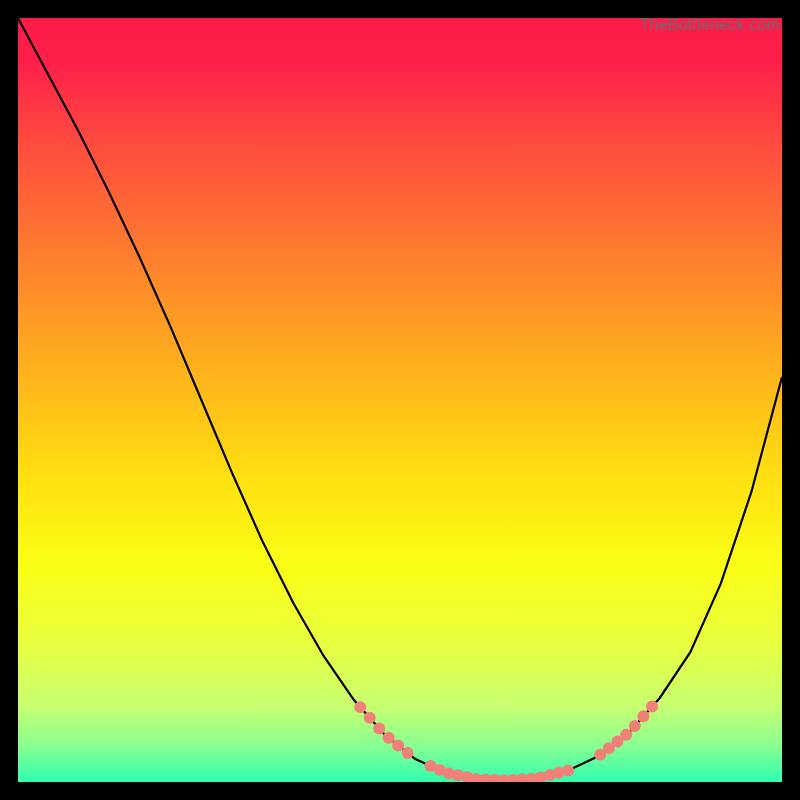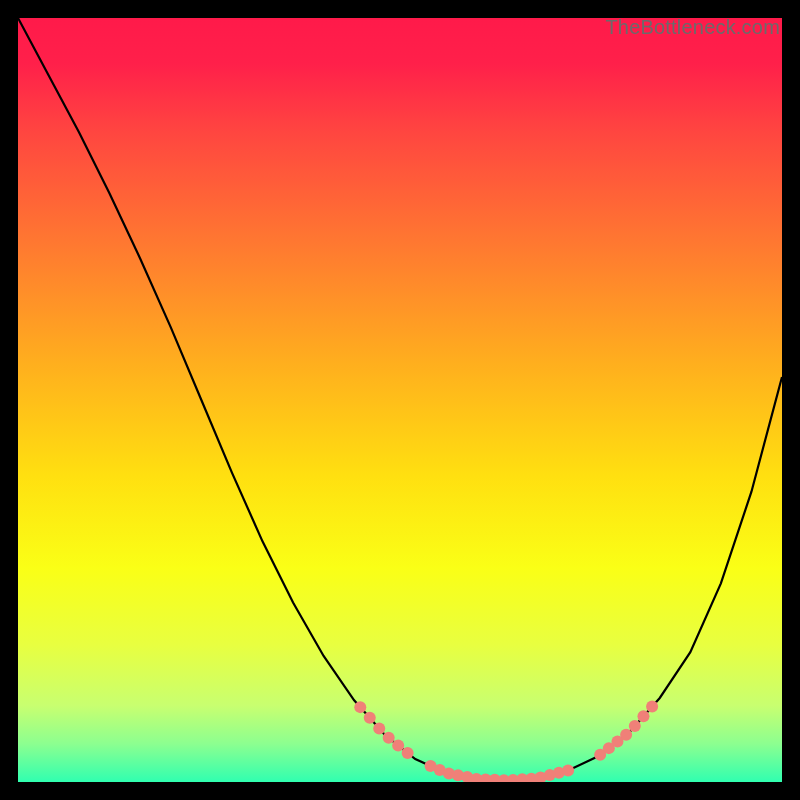--- a/index.html
+++ b/index.html
@@ -23,21 +23,21 @@
     top: 0;
     left: 0;
     width: 764px;
     height: 764px;
   }
   .watermark {
     position: absolute;
     top: -2px;
     right: 2px;
     color: #6b6b6b;
-    font-size: 20px;
+    font-size: 16px;
     font-weight: 500;
     letter-spacing: 0.2px;
     z-index: 10;
   }
 </style>
 </head>
 <body>
 
 <div class="frame">
   <div class="watermark">TheBottleneck.com</div>

